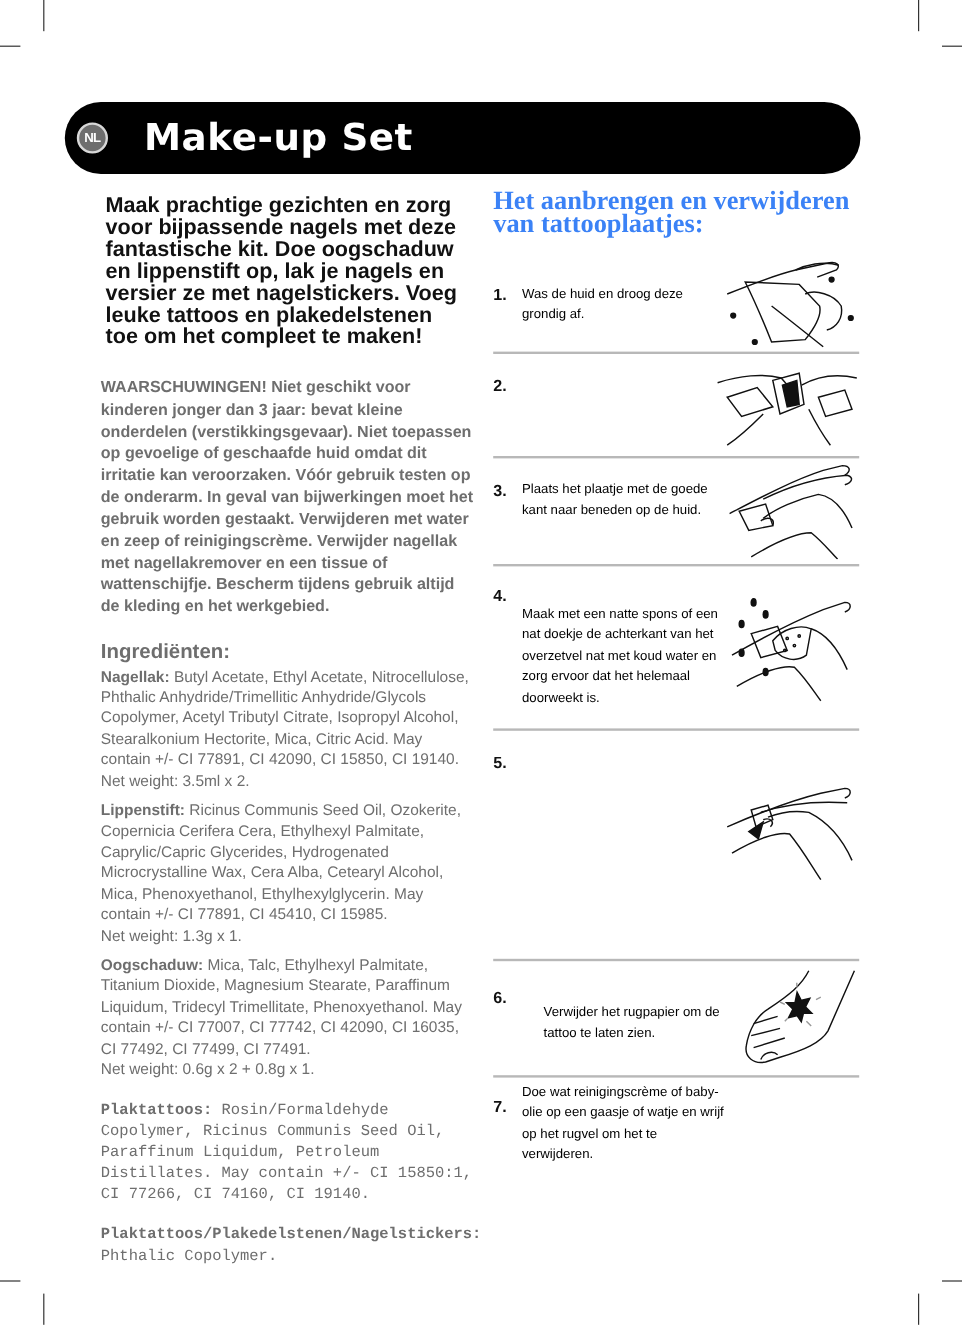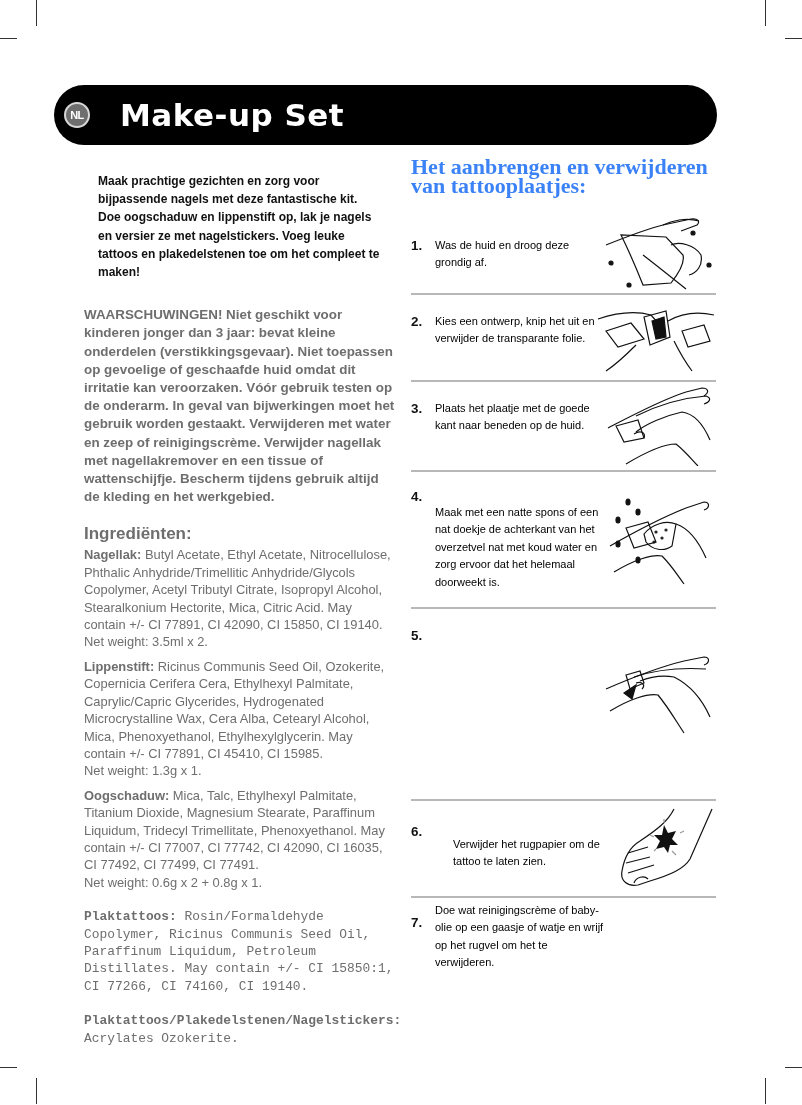--- a/index.html
+++ b/index.html
@@ -55,23 +55,23 @@
       letter-spacing: 0.5px;
     }
 
     .left-col {
       position: absolute;
       left: 84px;
       top: 158px;
       width: 312px;
     }
     .intro {
-      margin: 14px;
-      font-weight: bold;
-      font-size: 12px;
+      margin: 4px;
+      font-weight: bold;
+      font-size: 18px;
       line-height: 18.2px;
       color: #111;
     }
     .warning {
       margin: 25px 0 0 0;
       font-weight: bold;
       font-size: 13.4px;
       line-height: 18.2px;
       color: #6e6e6e;
     }
@@ -163,21 +163,21 @@
   </p>
   <p class="ingr">
     <span class="lbl">Oogschaduw:</span><span class="txt"> Mica, Talc, Ethylhexyl Palmitate, Titanium Dioxide, Magnesium Stearate, Paraffinum Liquidum, Tridecyl Trimellitate, Phenoxyethanol. May contain +/- CI 77007, CI 77742, CI 42090, CI 16035, CI 77492, CI 77499, CI 77491.</span><br>
     <span class="txt">Net weight: 0.6g x 2 + 0.8g x 1.</span>
   </p>
   <p class="ingr spaced">
     <span class="lbl">Plaktattoos:</span><span class="txt"> Rosin/Formaldehyde Copolymer, Ricinus Communis Seed Oil, Paraffinum Liquidum, Petroleum Distillates. May contain +/- CI 15850:1, CI 77266, CI 74160, CI 19140.</span>
   </p>
   <p class="ingr spaced">
     <span class="lbl">Plaktattoos/Plakedelstenen/Nagelstickers:</span><br>
-    <span class="txt">Acrylates Ozokerite.</span>
+    <span class="txt">Phthalic Copolymer.</span>
   </p>
 </div>
 
 <div class="right-col">
   <h2 class="right-title">Het aanbrengen en verwijderen van tattooplaatjes:</h2>
 
   <div class="step" style="height:82px; margin-top:16px;">
     <div class="step-num" style="padding-top:26px;">1.</div>
     <div class="step-text" style="padding-top:26px;">Was de huid en droog deze grondig af.</div>
     <div class="step-illus" style="top:4px;">
@@ -190,21 +190,20 @@
         <circle cx="10" cy="48" r="2" fill="#111"></circle>
         <circle cx="108" cy="50" r="2" fill="#111"></circle>
         <circle cx="28" cy="70" r="2" fill="#111"></circle>
         <circle cx="92" cy="18" r="2" fill="#111"></circle>
       </svg>
     </div>
   </div>
 
   <div class="step" style="height:85px;">
     <div class="step-num" style="padding-top:18px;">2.</div>
-    <div class="step-text" style="padding-top:18px;">Kies een ontwerp, knip het uit en verwijder de transparante folie.</div>
     <div class="step-illus" style="top:6px;">
       <svg width="120" height="72" viewBox="0 0 120 72" fill="none" stroke="#111" stroke-width="1.2">
         <path d="M2 18 C20 12 40 10 55 14 L62 22"></path>
         <path d="M10 30 L35 22 L48 38 L22 46 Z"></path>
         <path d="M48 16 L70 10 L74 36 L54 44 Z"></path>
         <path d="M56 20 L68 16 L70 36 L60 38 Z" fill="#111"></path>
         <path d="M72 20 C86 12 100 10 118 14"></path>
         <path d="M86 30 L108 24 L114 40 L92 46 Z"></path>
         <path d="M40 44 C30 54 22 62 10 70"></path>
         <path d="M78 40 C84 52 90 62 96 70"></path>

